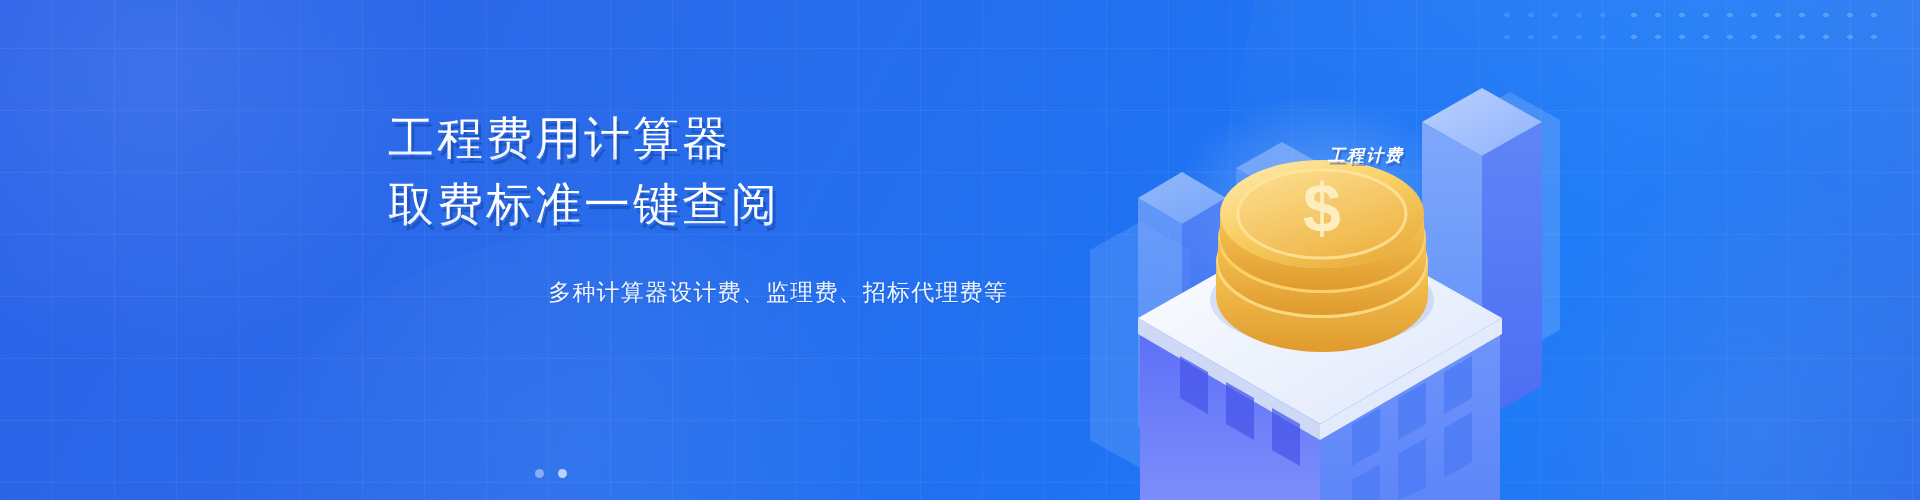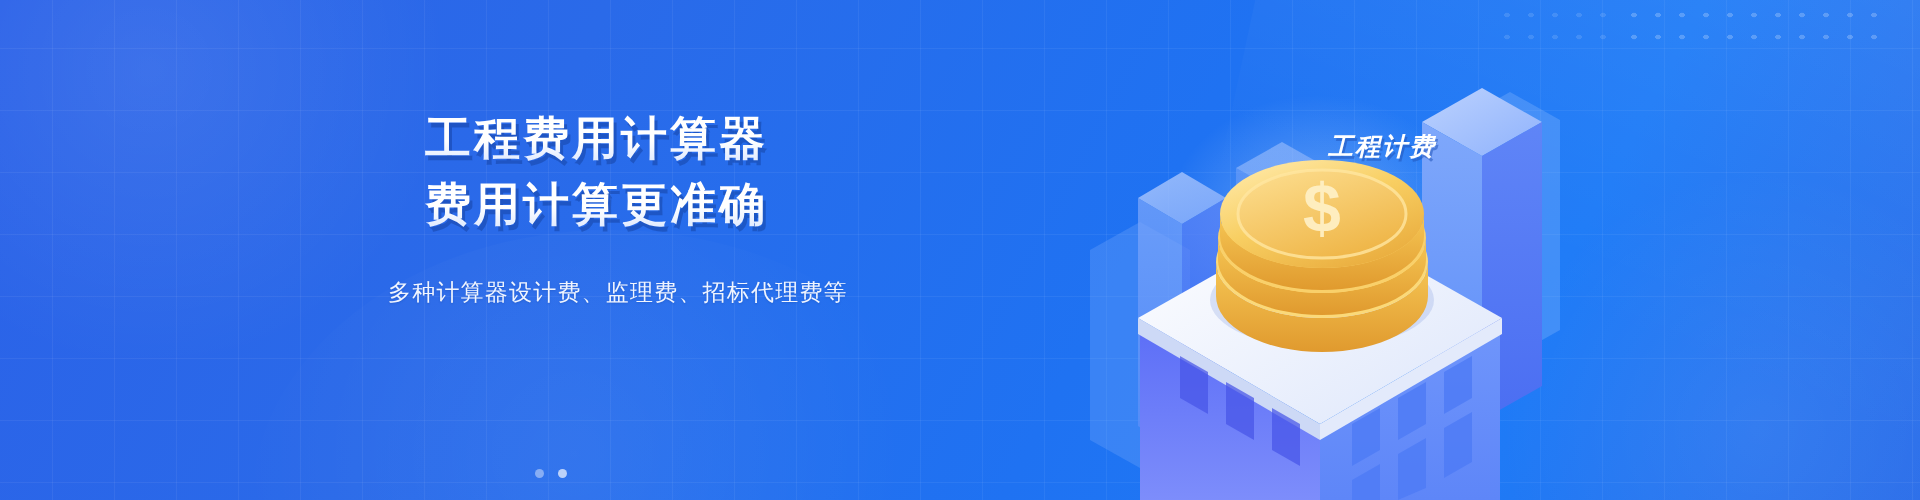--- a/index.html
+++ b/index.html
@@ -49,59 +49,59 @@
     background-image:radial-gradient(rgba(255,255,255,.22) 2.6px, transparent 2.8px);
     background-size:24px 22px;
   }
   .dot-field.two{ right:305px; top:4px; width:120px; opacity:.55;}
 
   
   .copy{ position:absolute; left:388px; top:108px; width:620px; }
 
   .title-line{
     font-size:46px;
-    font-weight:bold;
+    font-weight:normal;
     letter-spacing:3px;
     line-height:60px;
     color:#ffffff;
     background:linear-gradient(180deg,#ffffff 55%,#d6e4ff 100%);
     -webkit-background-clip:text;
     background-clip:text;
     -webkit-text-fill-color:transparent;
     filter:drop-shadow(3px 5px 0px rgba(18,60,150,.45));
     white-space:nowrap;
-    margin-left:37px;
   }
   .title-line + .title-line{ margin-top:6px; }
 
   .sub-wrap{ margin-top:38px; }
   .sub-line{
     font-size:23px;
     line-height:41px;
     letter-spacing:1.2px;
     color:#f0f5ff;
     white-space:nowrap;
     text-shadow:0 1px 2px rgba(16,54,138,.25);
+    text-align:right;
   }
 
   
   .dots{ position:absolute; left:535px; bottom:22px; display:flex; gap:14px; }
   .dots i{
     display:block; width:9px; height:9px; border-radius:50%;
     background:rgba(255,255,255,.42);
   }
   .dots i.active{ background:rgba(255,255,255,.68); }
 
   
   .art{ position:absolute; right:330px; top:0; width:560px; height:500px; }
 
   .label{
     position:absolute;
-    left:298px; top:130px;
-    font-size:25px;
+    left:298px; top:144px;
+    font-size:17px;
     font-weight:bold;
     font-style:italic;
     letter-spacing:2px;
     color:#ffffff;
     text-shadow:2px 3px 0 rgba(35,85,185,.55);
     white-space:nowrap;
   }
 
   svg{ display:block; overflow:visible; }
 </style>
@@ -113,21 +113,21 @@
   <div class="bg-grid"></div>
   <div class="glow-a"></div>
   <div class="glow-b"></div>
   <div class="glow-c"></div>
   <div class="sheen"></div>
   <div class="dot-field"></div>
   <div class="dot-field two"></div>
 
   <div class="copy">
     <div class="title-line">工程费用计算器</div>
-    <div class="title-line">费用计算更准确</div>
+    <div class="title-line">取费标准一键查阅</div>
 
     <div class="sub-wrap">
       <div class="sub-line">多种计算器设计费、监理费、招标代理费等</div>
     </div>
   </div>
 
   <div class="dots">
     <i></i>
     <i class="active"></i>
   </div>

